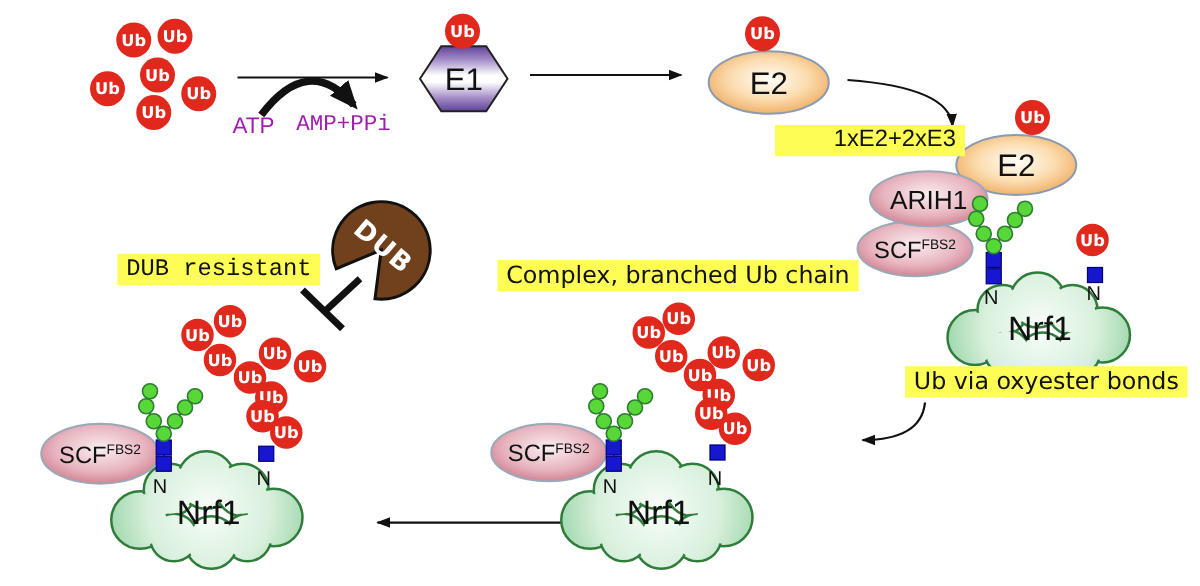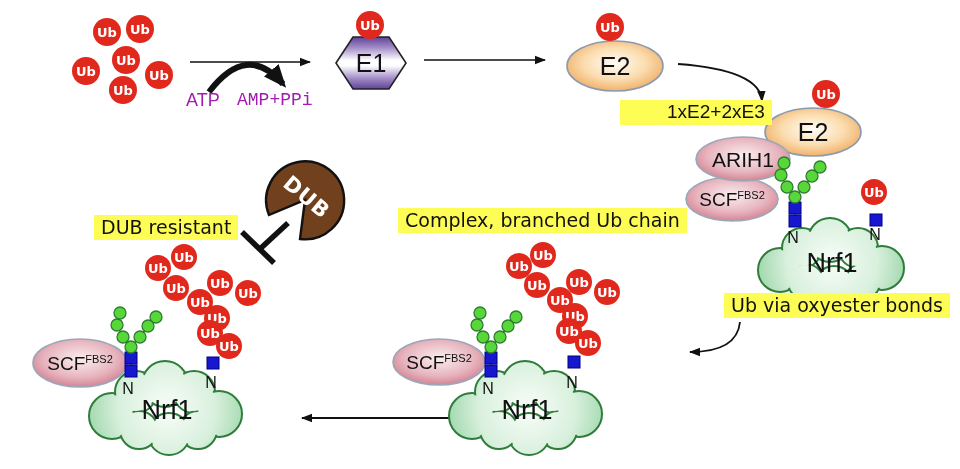--- a/index.html
+++ b/index.html
@@ -362,16 +362,16 @@
           <circle cx="210" cy="333" r="13" fill="#e0281c"></circle>
           <text x="210" y="337.5" text-anchor="middle" class="ub-txt">Ub</text>
         </g>
       </g>
   </svg>
 
   <div class="plain-label" style="left:186px;top:90px;">ATP</div>
   <div class="plain-label" style="left:237px;top:90px;font-family:Liberation Mono, monospace;">AMP+PPi</div>
 
   <div class="ylabel arial" style="left:620px;top:100px;">1xE2+2xE3</div>
-  <div class="ylabel" style="left:94px;top:215px;">DUB resistant</div>
+  <div class="ylabel" style="left:94px;top:203px;font-family:Liberation Mono, monospace;">DUB resistant</div>
   <div class="ylabel" style="left:398px;top:208px;">Complex, branched Ub chain</div>
   <div class="ylabel" style="left:724px;top:293px;">Ub via oxyester bonds</div>
 </div>
 
 </body></html>

